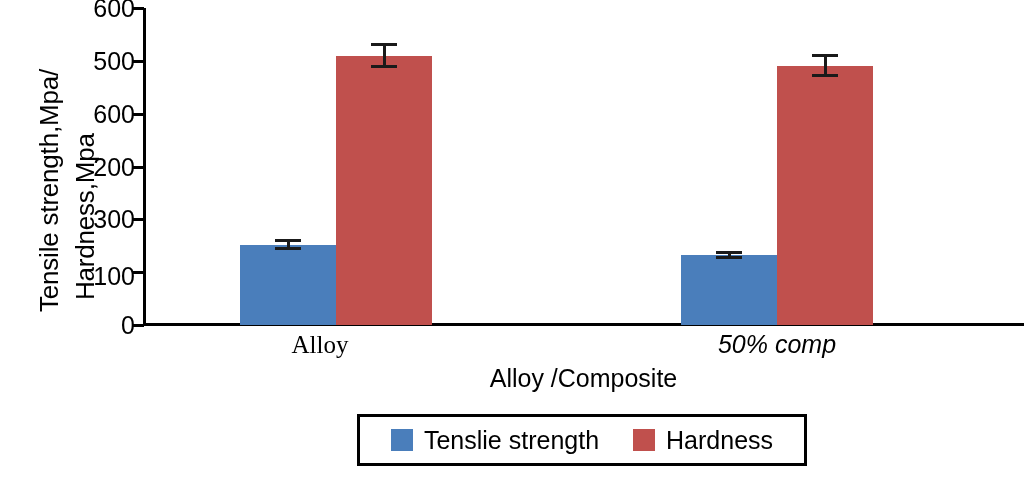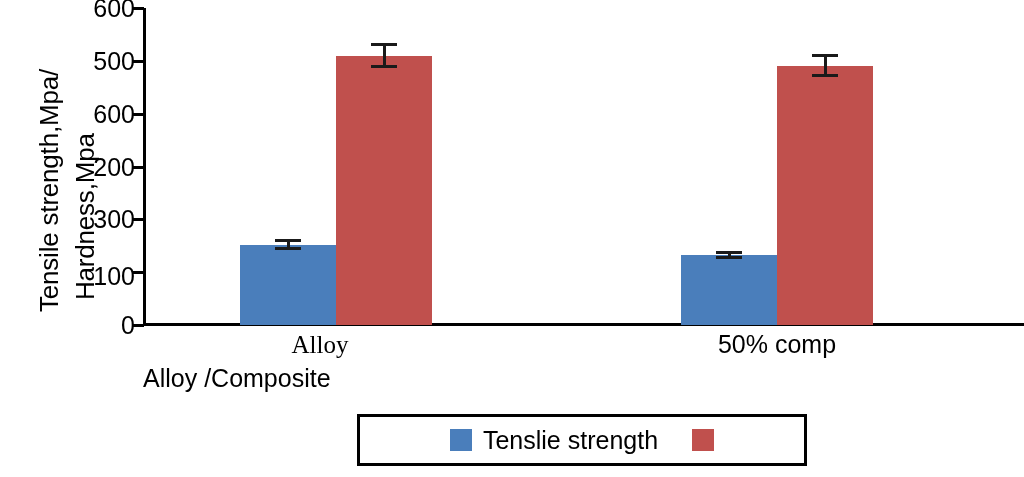--- a/index.html
+++ b/index.html
@@ -137,20 +137,21 @@
     line-height: 1;
     white-space: nowrap;
   }
 
   
   .xlabel {
     position: absolute;
     left: 143px;
     width: 881px;
     top: 366px;
+    text-align: center;
     font-size: 25px;
     line-height: 1;
   }
 
   
   .legend {
     position: absolute;
     left: 357px;
     top: 414px;
     width: 450px;
@@ -235,28 +236,29 @@
       <div class="bar series-hardness" style="left: 631px; width: 96px; height: 259.412px;"></div>
       <div class="errbar" style="left: 666px; width: 26px; top: 45.965px; height: 23.2467px;">
         <div class="stem"></div>
         <div class="cap top"></div>
         <div class="cap bottom"></div>
       </div>
     </div>
 
   <div id="cat-labels">
       <div class="catlabel" style="left: 200px; width: 240px; font-family: Liberation Serif, serif;">Alloy</div>
-      <div class="catlabel" style="left: 657px; width: 240px;">50% comp</div>
+      <div class="catlabel" style="left: 657px; width: 240px; font-style: italic;">50% comp</div>
     </div>
 
   <div class="xlabel">Alloy /Composite</div>
 
   <div class="legend" id="legend-box">
       <div class="legend-item">
         <span class="legend-swatch series-tensile"></span>
         <span class="legend-text">Tenslie strength</span>
       </div>
       <div class="legend-item">
         <span class="legend-swatch series-hardness"></span>
+        <span class="legend-text">Hardness</span>
       </div>
     </div>
 
 </div>
 
 </body></html>

